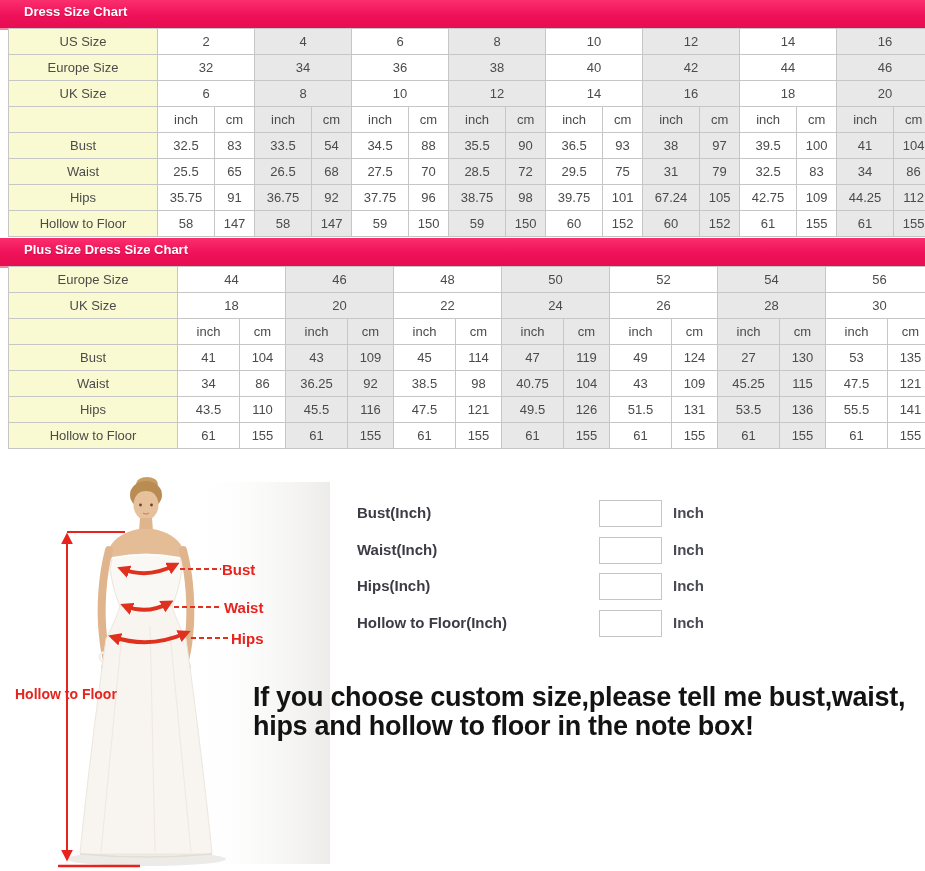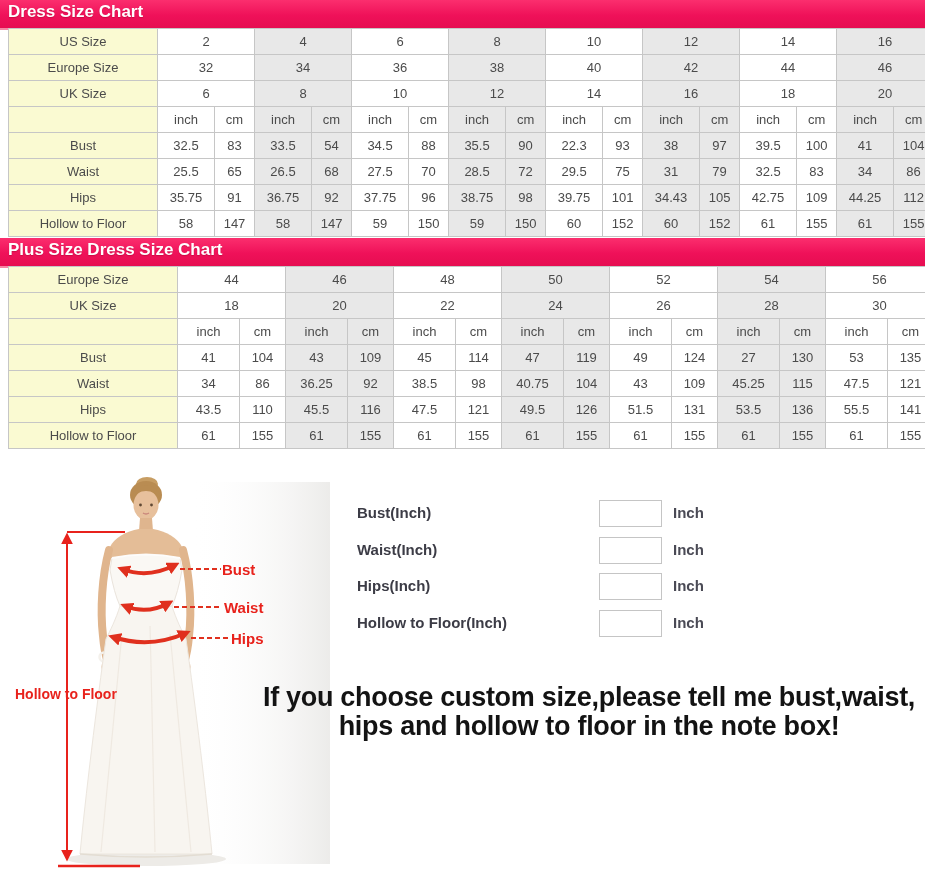--- a/index.html
+++ b/index.html
@@ -3,22 +3,22 @@
 <meta charset="utf-8">
 <style>
   * { margin:0; padding:0; box-sizing:border-box; }
   body { background:#fff; font-family:"Liberation Sans", sans-serif; }
   #page { position:relative; width:925px; height:871px; background:#fff; overflow:hidden; }
 
   .pink-bar {
     position:absolute; left:0; width:925px; height:30px;
     background:linear-gradient(180deg,#fb2e6e 0%,#ef1159 55%,#e60d51 100%);
     border-bottom:2px solid #f587a3;
-    color:#fff; font-size:17px; font-weight:bold; line-height:24px;
-    padding-left:8px; text-shadow:0 1px 1px rgba(150,0,40,.4);
+    color:#fff; font-size:13px; font-weight:bold; line-height:24px;
+    padding-left:24px; text-shadow:0 1px 1px rgba(150,0,40,.4);
   }
   #bar1 { top:0; }
   #bar2 { top:238px; }
 
   table.size { position:absolute; left:8px; width:925px; border-collapse:collapse; table-layout:fixed; }
   #t1 { top:28px; }
   #t2 { top:266px; }
   table.size td {
     border:1px solid #c6c6c6; height:26px; text-align:center;
     font-size:13px; color:#4b4b4b; background:#fff; overflow:hidden; white-space:nowrap;
@@ -37,21 +37,20 @@
     position:absolute; left:587px; top:1px; width:63px; height:27px;
     border:1px solid #c5c5c5; background:#fff; font-size:14px; padding:0 4px;
     font-family:"Liberation Sans", sans-serif;
   }
   .form-row .funit { position:absolute; left:661px; top:0; line-height:28px; font-size:15px; font-weight:bold; color:#4a4a55; }
 
   #note {
     position:absolute; left:253px; top:209px; width:672px;
     font-size:27px; font-weight:bold; color:#131313; line-height:29px;
     letter-spacing:-0.3px;
-    text-align:center;
   }
 </style>
 </head>
 <body>
 
 <div id="page">
 
   <div id="bar1" class="pink-bar">
     <span>Dress Size Chart</span>
   </div>
@@ -132,21 +131,21 @@
         <tr>
           <td class="lab">Bust</td>
           <td class="g0">32.5</td>
           <td class="g0">83</td>
           <td class="g1">33.5</td>
           <td class="g1">54</td>
           <td class="g0">34.5</td>
           <td class="g0">88</td>
           <td class="g1">35.5</td>
           <td class="g1">90</td>
-          <td class="g0">22.3</td>
+          <td class="g0">36.5</td>
           <td class="g0">93</td>
           <td class="g1">38</td>
           <td class="g1">97</td>
           <td class="g0">39.5</td>
           <td class="g0">100</td>
           <td class="g1">41</td>
           <td class="g1">104</td>
         </tr>
         <tr>
           <td class="lab">Waist</td>
@@ -172,21 +171,21 @@
           <td class="g0">35.75</td>
           <td class="g0">91</td>
           <td class="g1">36.75</td>
           <td class="g1">92</td>
           <td class="g0">37.75</td>
           <td class="g0">96</td>
           <td class="g1">38.75</td>
           <td class="g1">98</td>
           <td class="g0">39.75</td>
           <td class="g0">101</td>
-          <td class="g1">34.43</td>
+          <td class="g1">67.24</td>
           <td class="g1">105</td>
           <td class="g0">42.75</td>
           <td class="g0">109</td>
           <td class="g1">44.25</td>
           <td class="g1">112</td>
         </tr>
         <tr>
           <td class="lab">Hollow to Floor</td>
           <td class="g0">58</td>
           <td class="g0">147</td>

